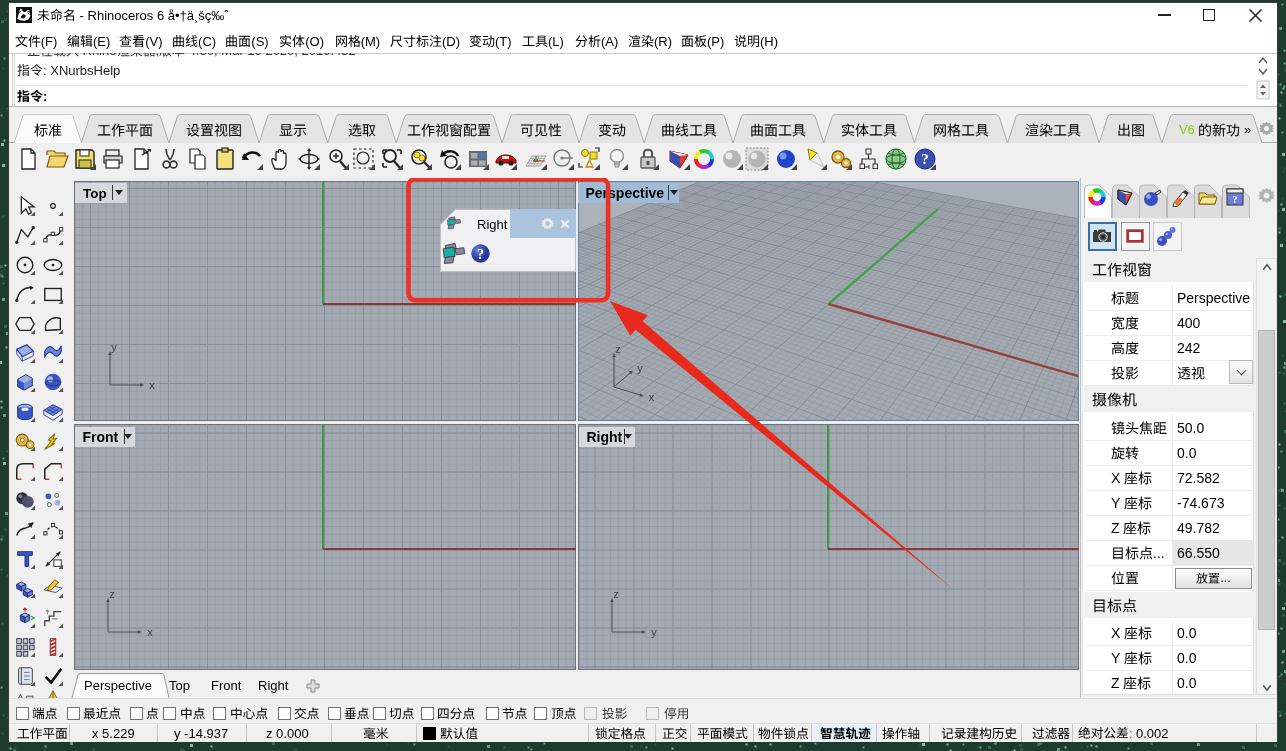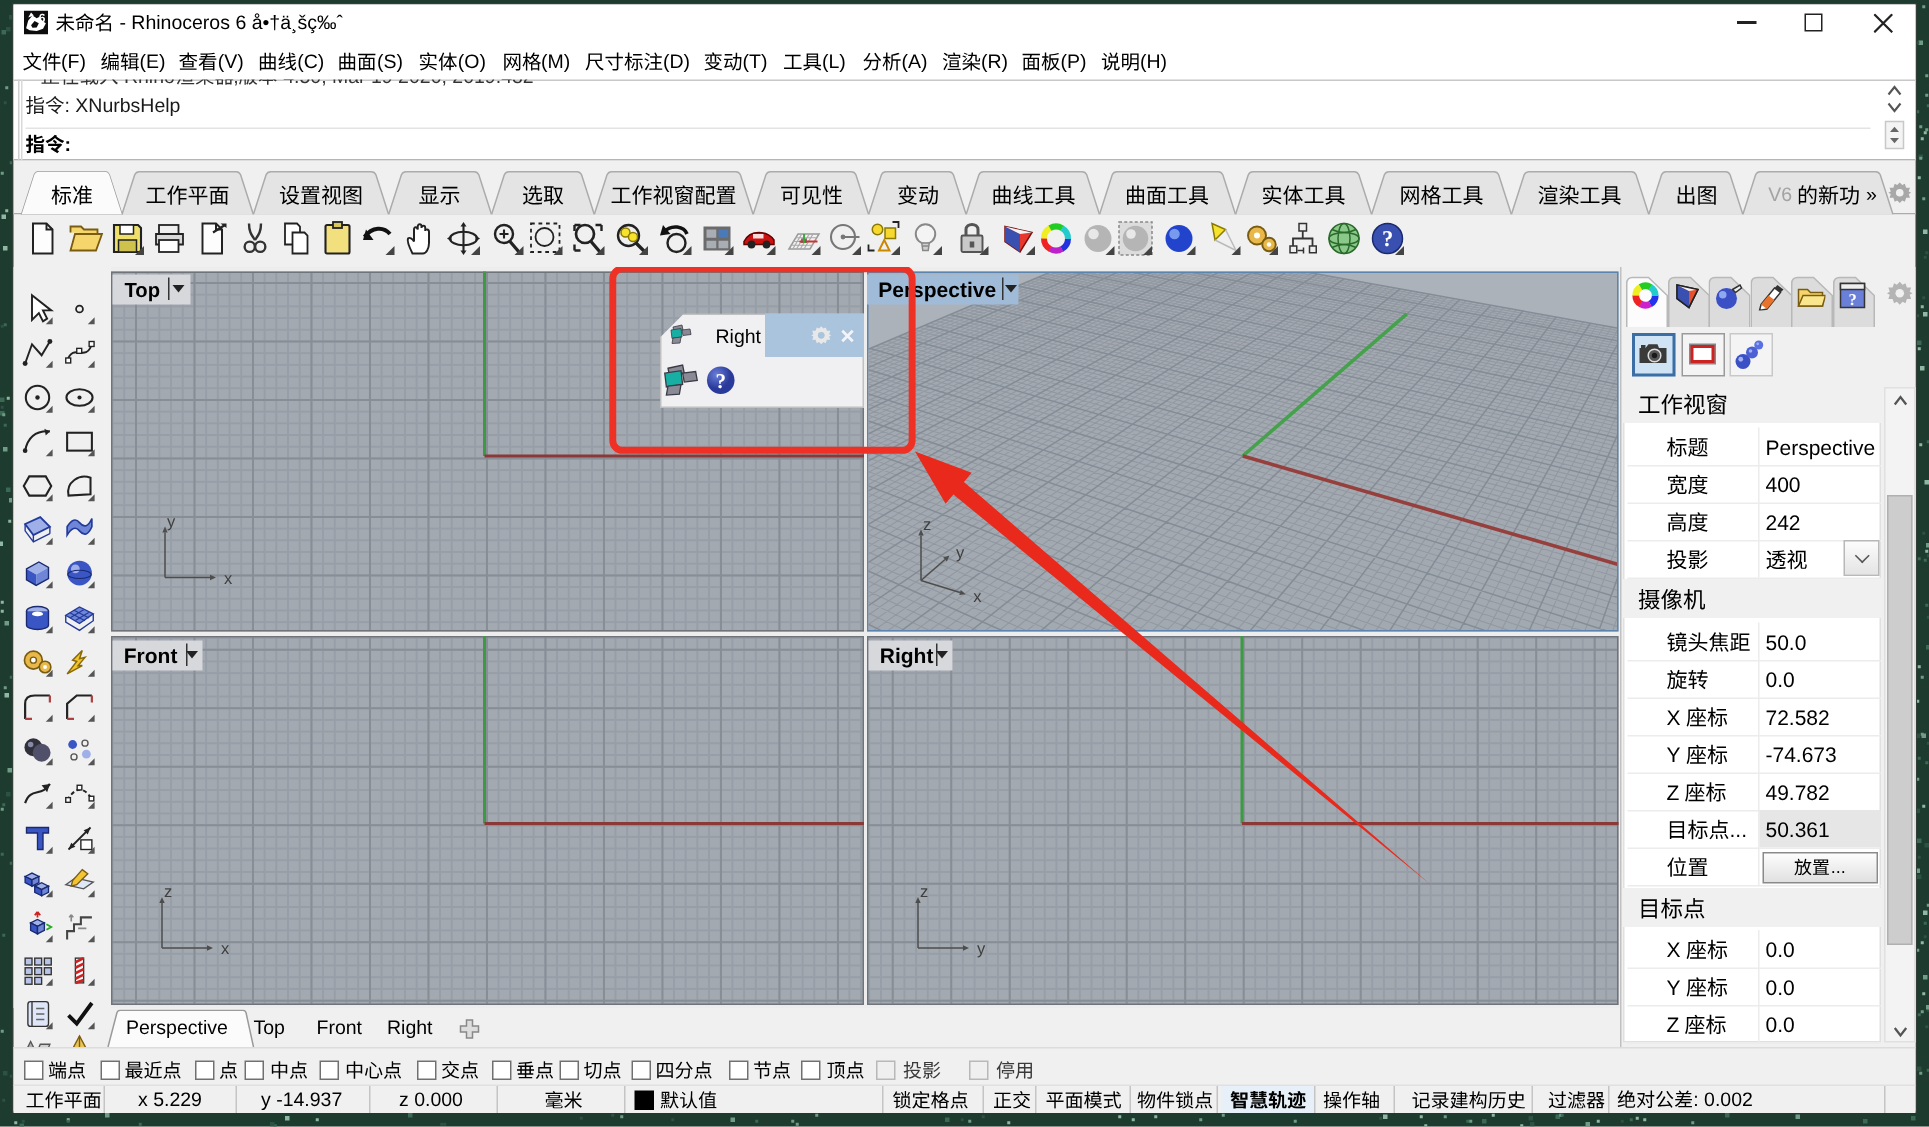--- a/index.html
+++ b/index.html
@@ -413,21 +413,21 @@
         <use href="#r67d3" x="250"></use>
         <use href="#r5de5" x="500"></use>
         <use href="#r5177" x="750"></use>
       </svg></div>
     <div style="position:absolute;left:1116.5500000000002px;top:122.5px;line-height:0;"><svg width="28" height="14" viewBox="0 0 500 250" fill="#000" style="">
         <use href="#r51fa" x="0"></use>
         <use href="#r56fe" x="250"></use>
       </svg></div>
     <div class="ab" style="left:1178.9px;top:129.5px;transform:translateY(-50%);line-height:0;white-space:nowrap">
 <span style="display:inline-flex;align-items:center">
-        <span style="font:13px 'Liberation Sans';line-height:13px;color:#a3a3a3">V6&nbsp;</span>
+        <span style="font:13px 'Liberation Sans';line-height:13px;color:#84cc16">V6&nbsp;</span>
         <svg width="42" height="14" viewBox="0 0 750 250" fill="#000" style="">
           <use href="#r7684" x="0"></use>
           <use href="#r65b0" x="250"></use>
           <use href="#r529f" x="500"></use>
         </svg>
         <span style="font:13px 'Liberation Sans';line-height:13px;color:#000">&nbsp;»</span>
       </span></div>
     <svg class="ab" style="left:1258px;top:120px" width="17" height="17" viewBox="0 0 20 20">
 <path d="M10 2 L12 4 L14 3 L15 6 L18 6 L17 9 L19 10 L17 11 L18 14 L15 14 L14 17 L12 16 L10 18 L8 16 L6 17 L5 14 L2 14 L3 11 L1 10 L3 9 L2 6 L5 6 L6 3 L8 4 Z" fill="#a8a8a8"></path>
 <circle cx="10" cy="10" r="3" fill="#F0F0F0"></circle>
@@ -1110,21 +1110,21 @@
     <div class="ab" style="left:1173px;top:540.0px;width:81px;height:25px;background:#E6E6E6"></div>
     <div class="ab" style="left:1085px;top:564.5px;width:169px;height:1px;background:#ececec"></div>
     <div class="ab" style="left:1111px;top:552.5px;transform:translateY(-50%);line-height:0;white-space:nowrap"><span style="display:inline-flex;align-items:center">
         <svg width="42" height="14" viewBox="0 0 750 250" fill="#000" style="">
           <use href="#r76ee" x="0"></use>
           <use href="#r6807" x="250"></use>
           <use href="#r70b9" x="500"></use>
         </svg>
         <span style="font:14px 'Liberation Sans';line-height:14px">...</span>
       </span></div>
-    <div style="position:absolute;left:1177px;top:552.5px;transform:translateY(-50%);font:normal 14px 'Liberation Sans',sans-serif;color:#000;white-space:nowrap;">50.361</div>
+    <div style="position:absolute;left:1177px;top:552.5px;transform:translateY(-50%);font:normal 14px 'Liberation Sans',sans-serif;color:#000;white-space:nowrap;">66.550</div>
     <div class="ab" style="left:1085px;top:589.5px;width:169px;height:1px;background:#ececec"></div>
     <div style="position:absolute;left:1111px;top:570.5px;line-height:0;"><svg width="28" height="14" viewBox="0 0 500 250" fill="#000" style="">
         <use href="#r4f4d" x="0"></use>
         <use href="#r7f6e" x="250"></use>
       </svg></div>
     <div class="ab" style="left:1175px;top:567.5px;width:77px;height:21px;background:linear-gradient(#fdfdfd,#e0e0e0);border:1px solid #8a8a8a;display:flex;align-items:center;justify-content:center;line-height:0">
       <svg width="24" height="12" viewBox="0 0 500 250" fill="#000" style="">
         <use href="#r653e" x="0"></use>
         <use href="#r7f6e" x="250"></use>
       </svg>

